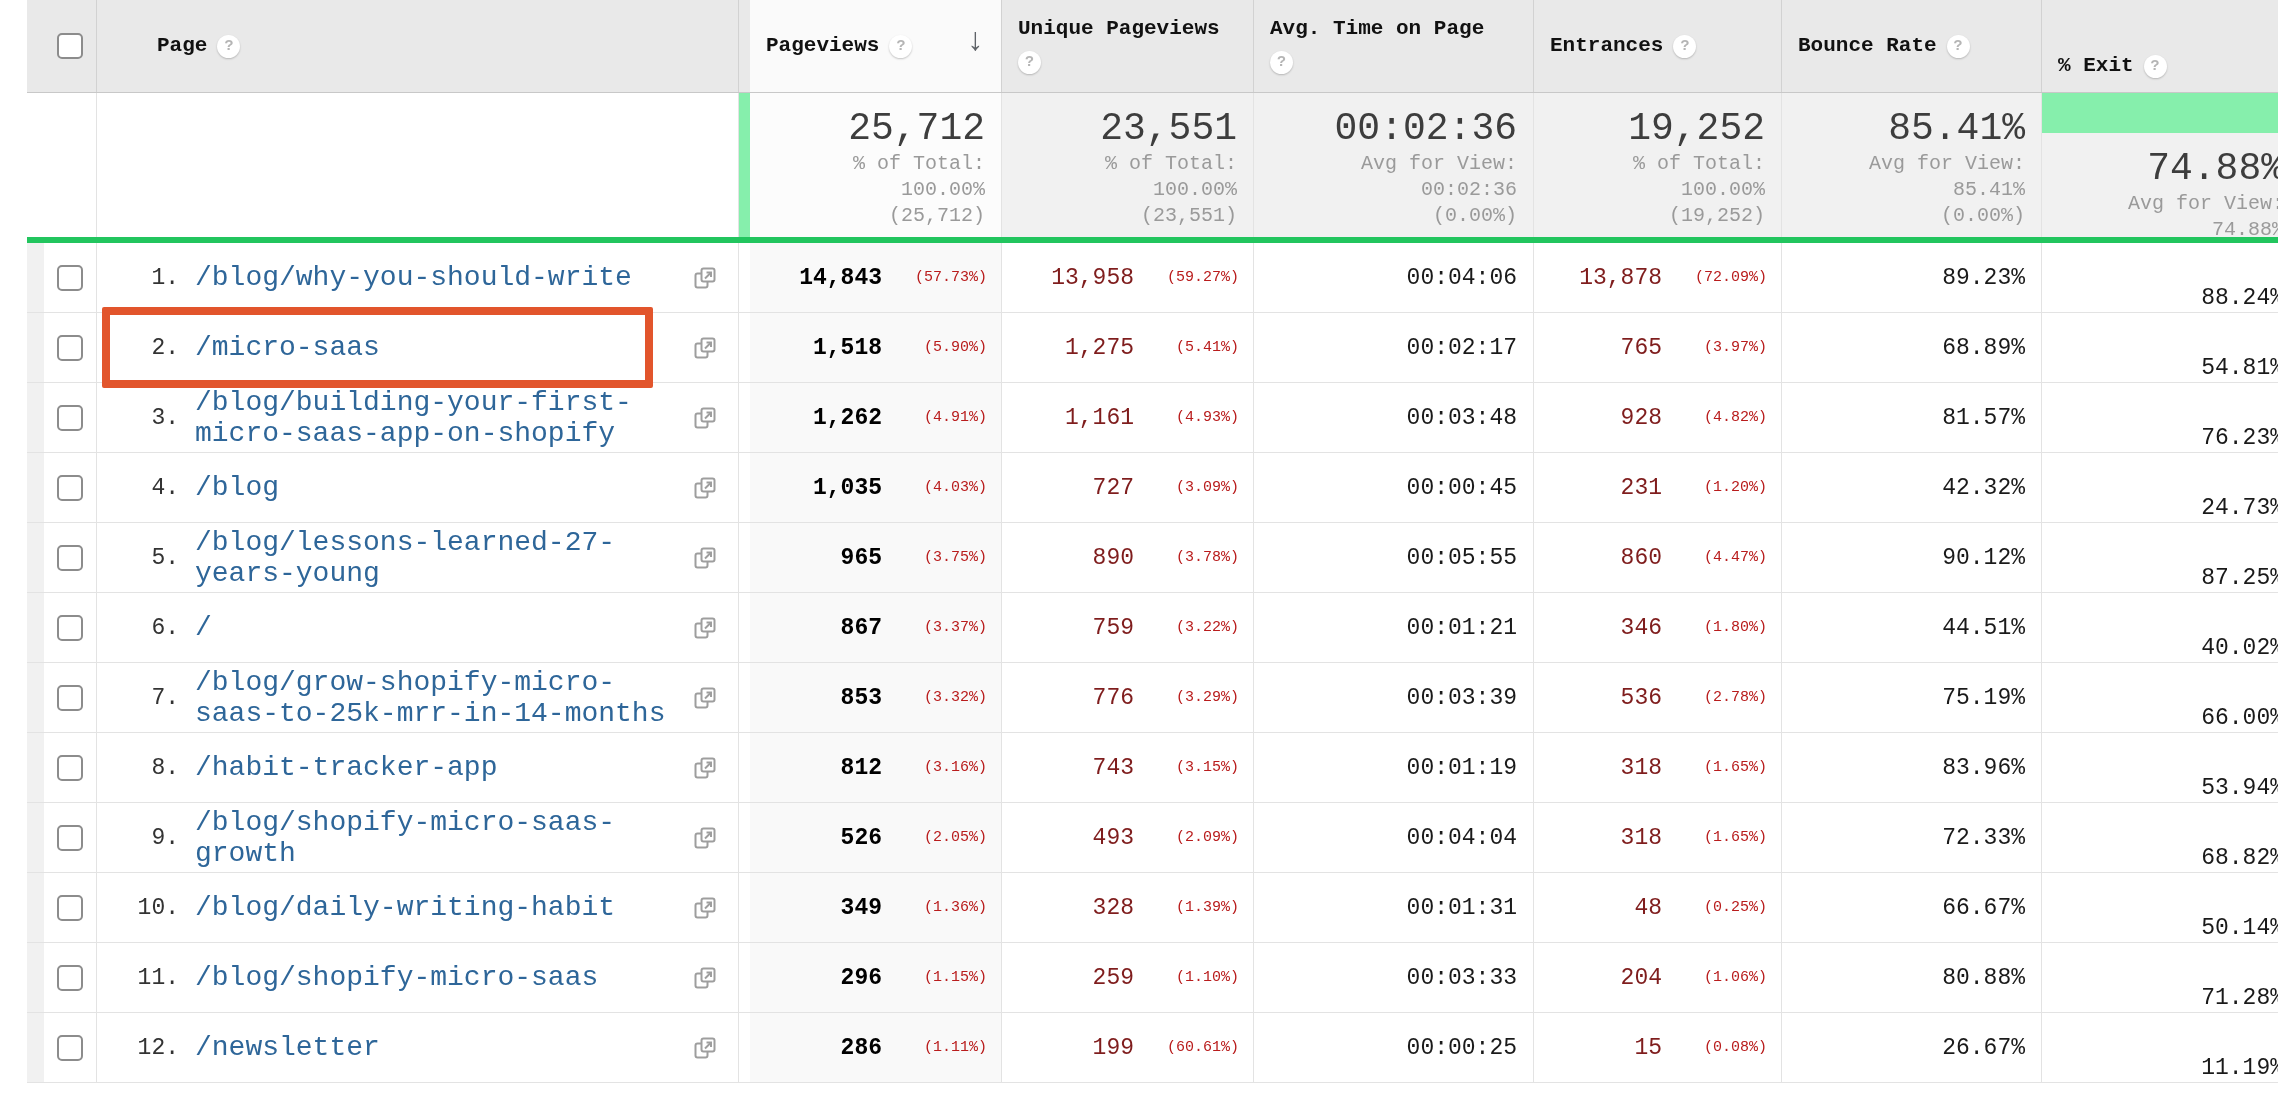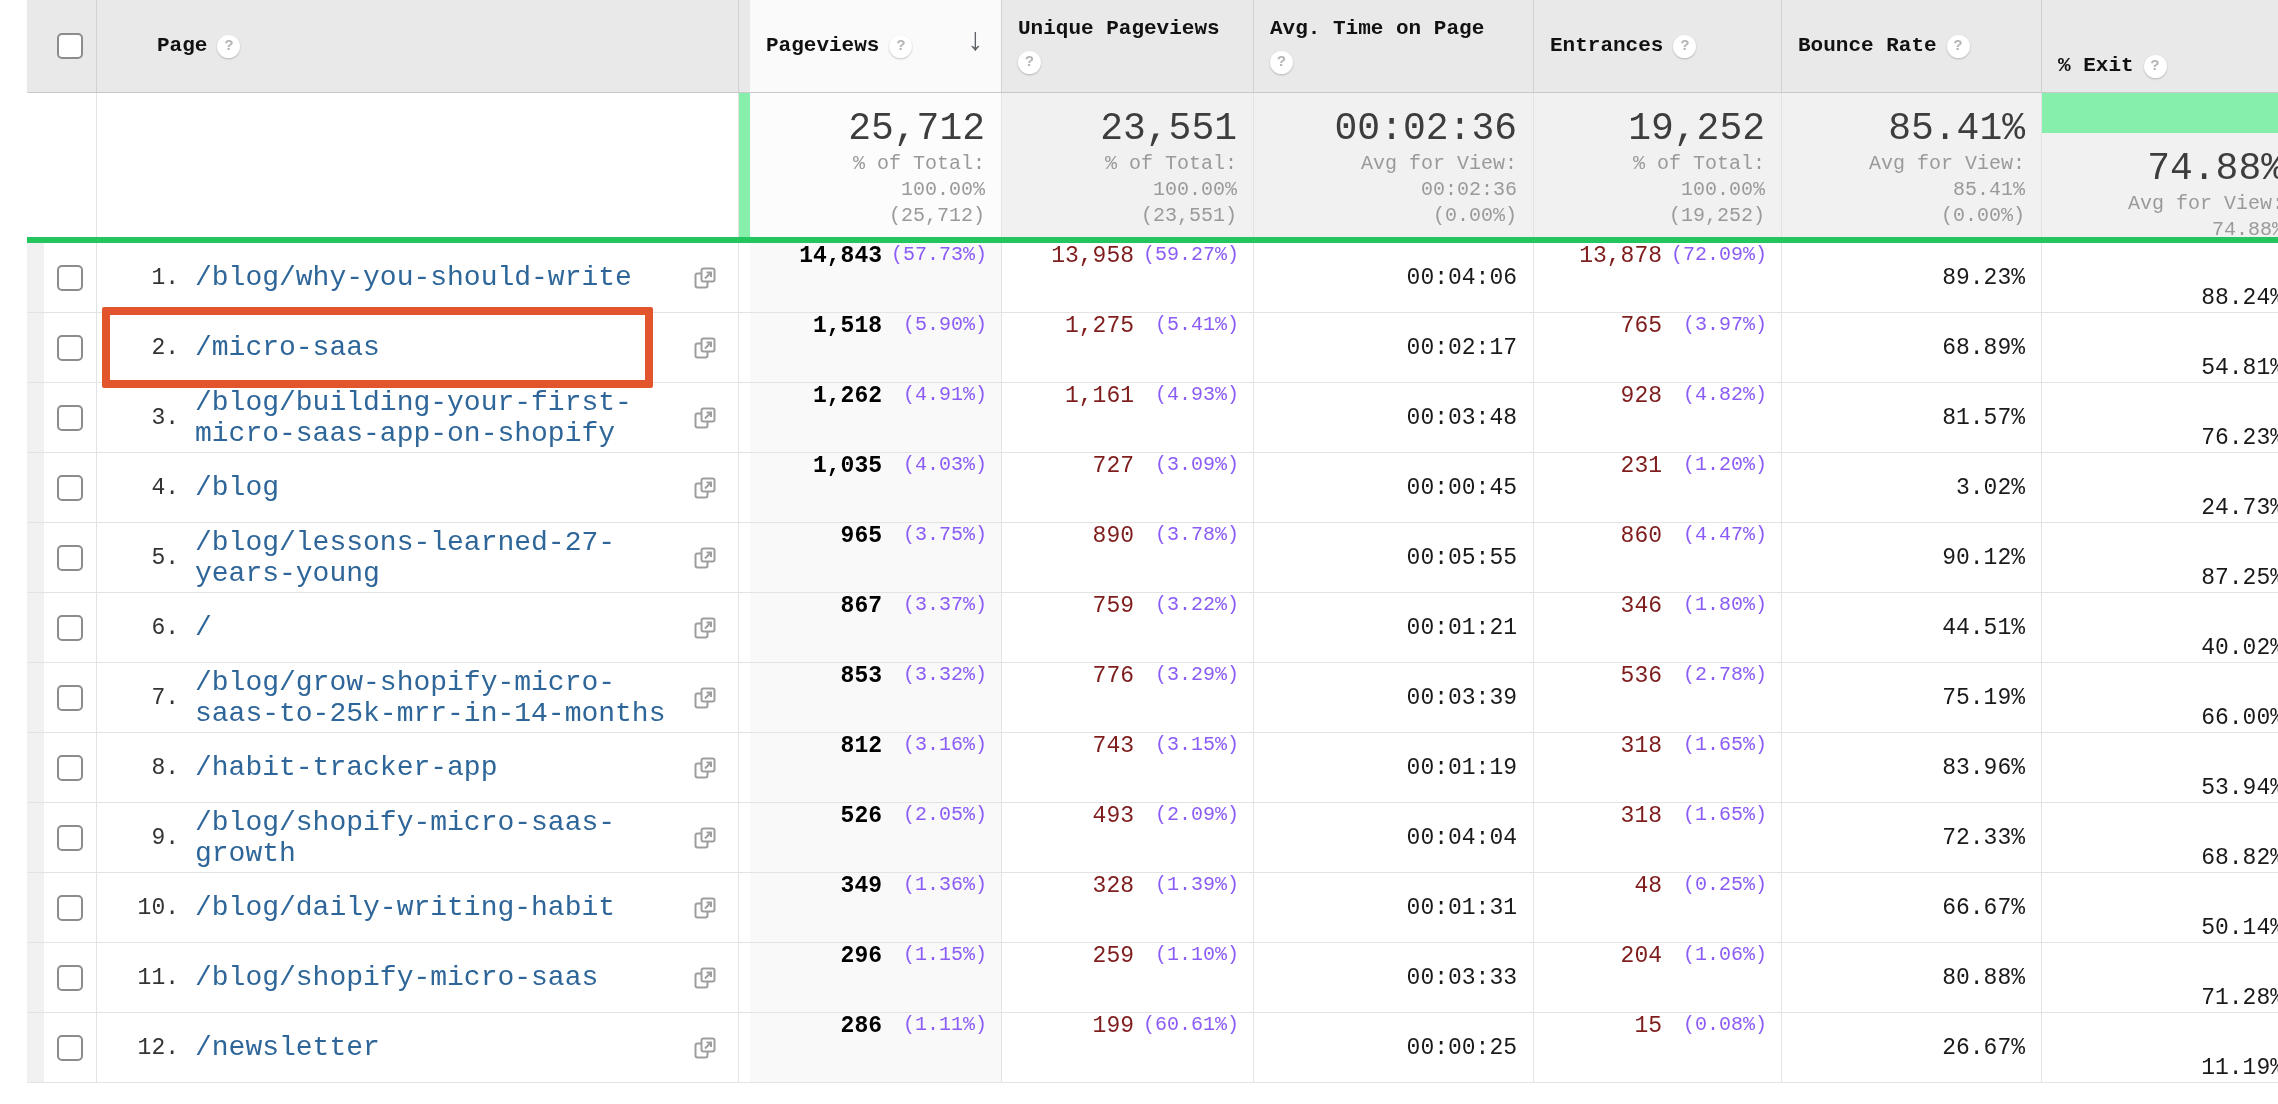--- a/index.html
+++ b/index.html
@@ -57,24 +57,24 @@
   .trow .w-gut{background:#f1f1f1;border-right:none;}
   .trow .w-part{border-right:none;}
   .trow .sorted-col{background:#f9f9f9;}
   .c-check{display:flex;align-items:center;justify-content:center;}
   .checkbox{display:inline-block;width:26px;height:26px;border:2px solid #8c8c8c;border-radius:5px;background:#fff;box-sizing:border-box;}
   .c-page{display:flex;align-items:center;padding-left:20px;padding-right:62px;}
   .rank{width:62px;flex:0 0 62px;text-align:right;margin-right:16px;font-size:23px;color:#333;}
   .plink{font-size:28px;color:var(--link,#2e6699);text-decoration:none;line-height:31px;
          overflow-wrap:anywhere;word-break:break-word;max-width:482px;}
   .extlink{position:absolute;right:20px;top:50%;transform:translateY(-50%);width:26px;height:26px;}
-  .numcell{display:flex;align-items:flex-start;justify-content:flex-end;padding-right:14px;font-size:23px;}
+  .numcell{display:flex;align-items:center;justify-content:flex-end;padding-right:14px;font-size:23px;}
   .numcell .val{text-align:right;color:#7f1d1d;}
   .numcell .val.b{font-weight:bold;color:#000;}
-  .numcell .pct{width:105px;flex:0 0 105px;text-align:right;color:#8b5cf6;font-size:20px;}
+  .numcell .pct{width:105px;flex:0 0 105px;text-align:right;color:#b91c1c;font-size:15px;}
   .plaincell{display:flex;align-items:center;justify-content:flex-end;padding-right:16px;font-size:23px;color:#1a1a1a;}
 
   
   .hlbox{display:none;}
   .trow.hl .hlbox{display:block;position:absolute;left:5px;right:85px;top:-6px;bottom:-6px;
     border:8px solid var(--hl,#e2552c);border-radius:2px;z-index:4;pointer-events:none;}
   .trow.hl{z-index:3;}
 </style>
 </head>
 <body>
@@ -291,21 +291,21 @@
         </div>
         <div class="cell w-upv numcell">
           <span class="val">727</span>
           <span class="pct">(3.09%)</span>
         </div>
         <div class="cell w-time plaincell">00:00:45</div>
         <div class="cell w-ent numcell">
           <span class="val">231</span>
           <span class="pct">(1.20%)</span>
         </div>
-        <div class="cell w-bnc plaincell">3.02%</div>
+        <div class="cell w-bnc plaincell">42.32%</div>
         <div class="cell w-ext plaincell">24.73%</div>
         <div class="cell w-part"></div>
       </div>
 
       <div class="row trow">
         <div class="cell w-gut"></div>
         <div class="cell w-chk c-check">
           <span class="checkbox"></span>
         </div>
         <div class="cell w-page c-page">

